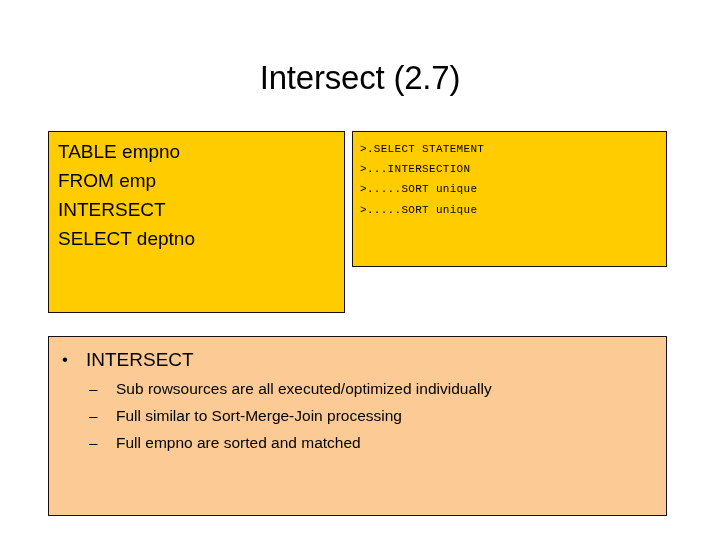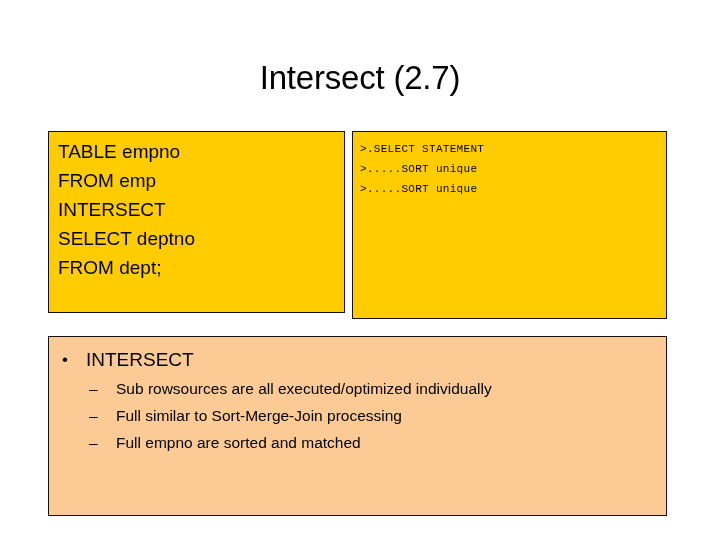--- a/index.html
+++ b/index.html
@@ -50,21 +50,21 @@
     left: 48px;
     top: 131px;
     width: 297px;
     height: 182px;
   }
 
   #plan-box {
     left: 352px;
     top: 131px;
     width: 315px;
-    height: 188px;
+    height: 136px;
   }
 
   .sql-lines {
     position: absolute;
     left: 9px;
     top: 5px;
     right: 4px;
   }
   .sql-line {
     font-family: "Liberation Sans", sans-serif;
@@ -146,27 +146,27 @@
 <div id="slide">
 
   <div id="slide-title">Intersect (2.7)</div>
 
   <div id="sql-box" class="code-box">
     <div class="sql-lines">
       <div class="sql-line">TABLE empno</div>
       <div class="sql-line">FROM emp</div>
       <div class="sql-line">INTERSECT</div>
       <div class="sql-line">SELECT deptno</div>
-      <div class="sql-line">FROM dept;</div>
     </div>
   </div>
 
   <div id="plan-box" class="code-box">
     <div class="plan-lines">
       <div class="plan-line">&gt;.SELECT STATEMENT</div>
+      <div class="plan-line">&gt;...INTERSECTION</div>
       <div class="plan-line">&gt;.....SORT unique</div>
       <div class="plan-line">&gt;.....SORT unique</div>
     </div>
   </div>
 
   <div id="notes-box">
     <div id="notes-inner">
 
       <div class="bullet-l1">
         <span class="marker">•</span>

